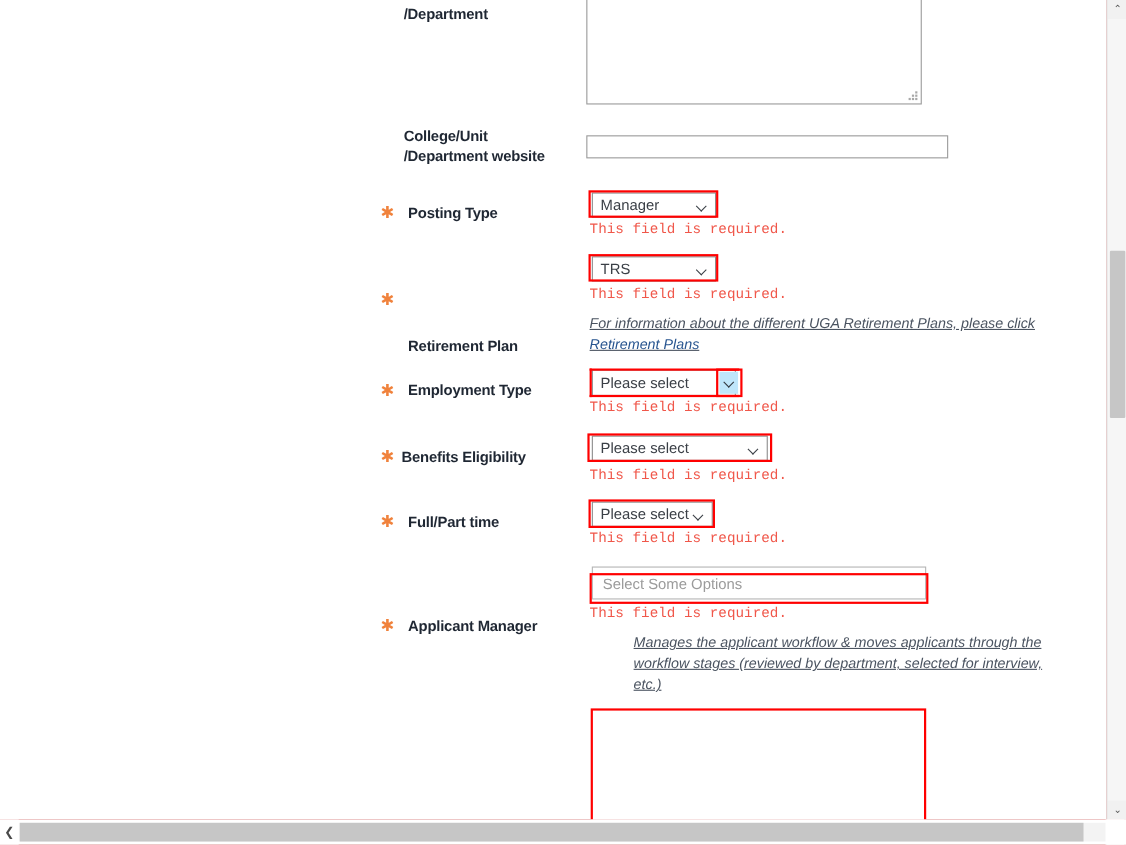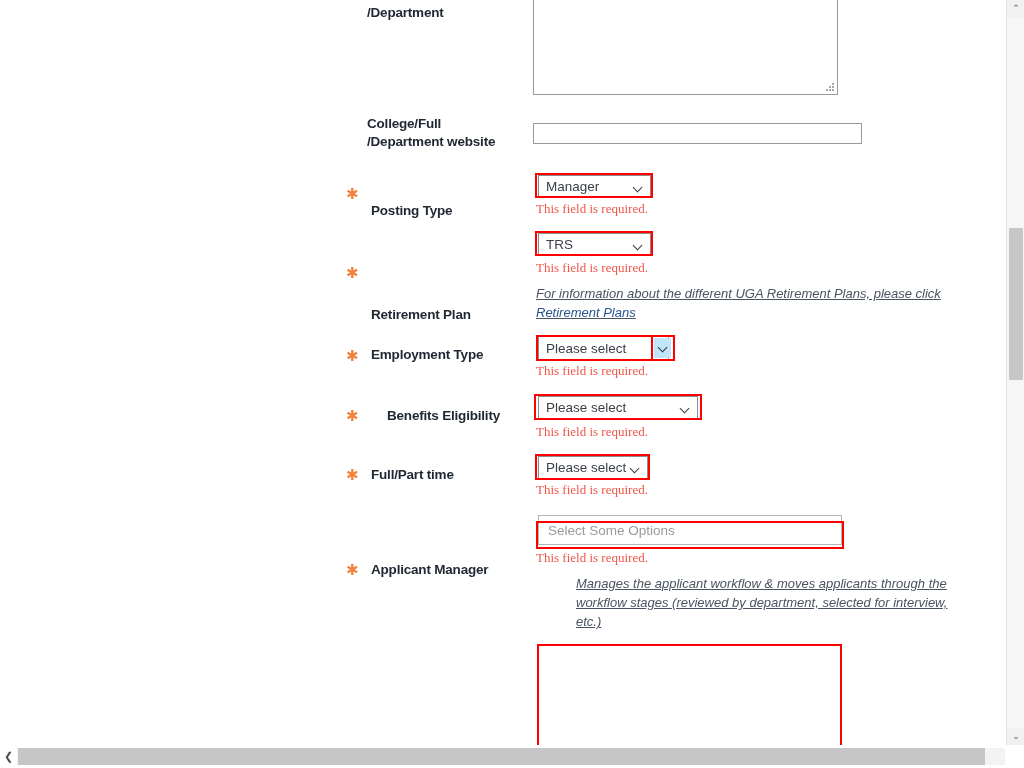--- a/index.html
+++ b/index.html
@@ -51,21 +51,21 @@
     color: #f0823c;
     font-size: 15px;
     line-height: 15px;
     font-family: "Liberation Sans", sans-serif;
   }
 
   .err {
     position: absolute;
     color: #f0574a;
     font-size: 13px;
-    font-family: Liberation Serif, serif;
+    font-family: Liberation Mono, monospace;
     line-height: 15px;
     white-space: nowrap;
   }
 
   .help {
     position: absolute;
     color: #4a5360;
     font-size: 13px;
     font-style: italic;
     font-family: "Liberation Sans", sans-serif;
@@ -260,29 +260,29 @@
           <i style="left:3px; top:3px;"></i>
             <i style="left:6px; top:3px;"></i>
           <i style="left:0px; top:6px;"></i>
             <i style="left:3px; top:6px;"></i>
             <i style="left:6px; top:6px;"></i>
         </span>
       </div>
     </div>
 
     <div class="row">
-      <div class="label" style="left:367px; top:115px; width:165px;">College/Full
+      <div class="label" style="left:367px; top:115px; width:165px;">College/Unit
 /Department website</div>
 
       <div class="textinput" style="left:533px; top:123px; width:329px; height:21px;"></div>
     </div>
 
     <div class="row">
       <span class="req-star" style="left:346px; top:186px;">✱</span>
-      <div class="label" style="left:371px; top:202px;">Posting Type</div>
+      <div class="label" style="left:371px; top:185px;">Posting Type</div>
 
       <div class="select" style="left:538px; top:175px; width:113px; height:23px;">
         <span class="sel-val">Manager</span>
         <span class="caret"></span>
       </div>
       <div class="redbox" style="left:535px; top:173px; width:118px; height:25px;"></div>
 
       <div class="err" style="left:536px; top:201px;">This field is required.</div>
     </div>
 
@@ -316,21 +316,21 @@
       </div>
       <div class="redbox" style="left:651px; top:335px; width:24px; height:26px;"></div>
 
       <div class="redbox" style="left:536px; top:335px; width:136px; height:26px; border-right:none;"></div>
 
       <div class="err" style="left:536px; top:363px;">This field is required.</div>
     </div>
 
     <div class="row">
       <span class="req-star" style="left:346px; top:408px;">✱</span>
-      <div class="label" style="left:371px; top:407px;padding-left:16px;">Benefits Eligibility</div>
+      <div class="label" style="left:349px; top:407px;padding-left:16px;">Benefits Eligibility</div>
 
       <div class="select" style="left:538px; top:396px; width:160px; height:23px;">
         <span class="sel-val">Please select</span>
         <span class="caret"></span>
       </div>
       <div class="redbox" style="left:534px; top:394px; width:168px; height:26px;"></div>
 
       <div class="err" style="left:536px; top:424px;">This field is required.</div>
     </div>
 

